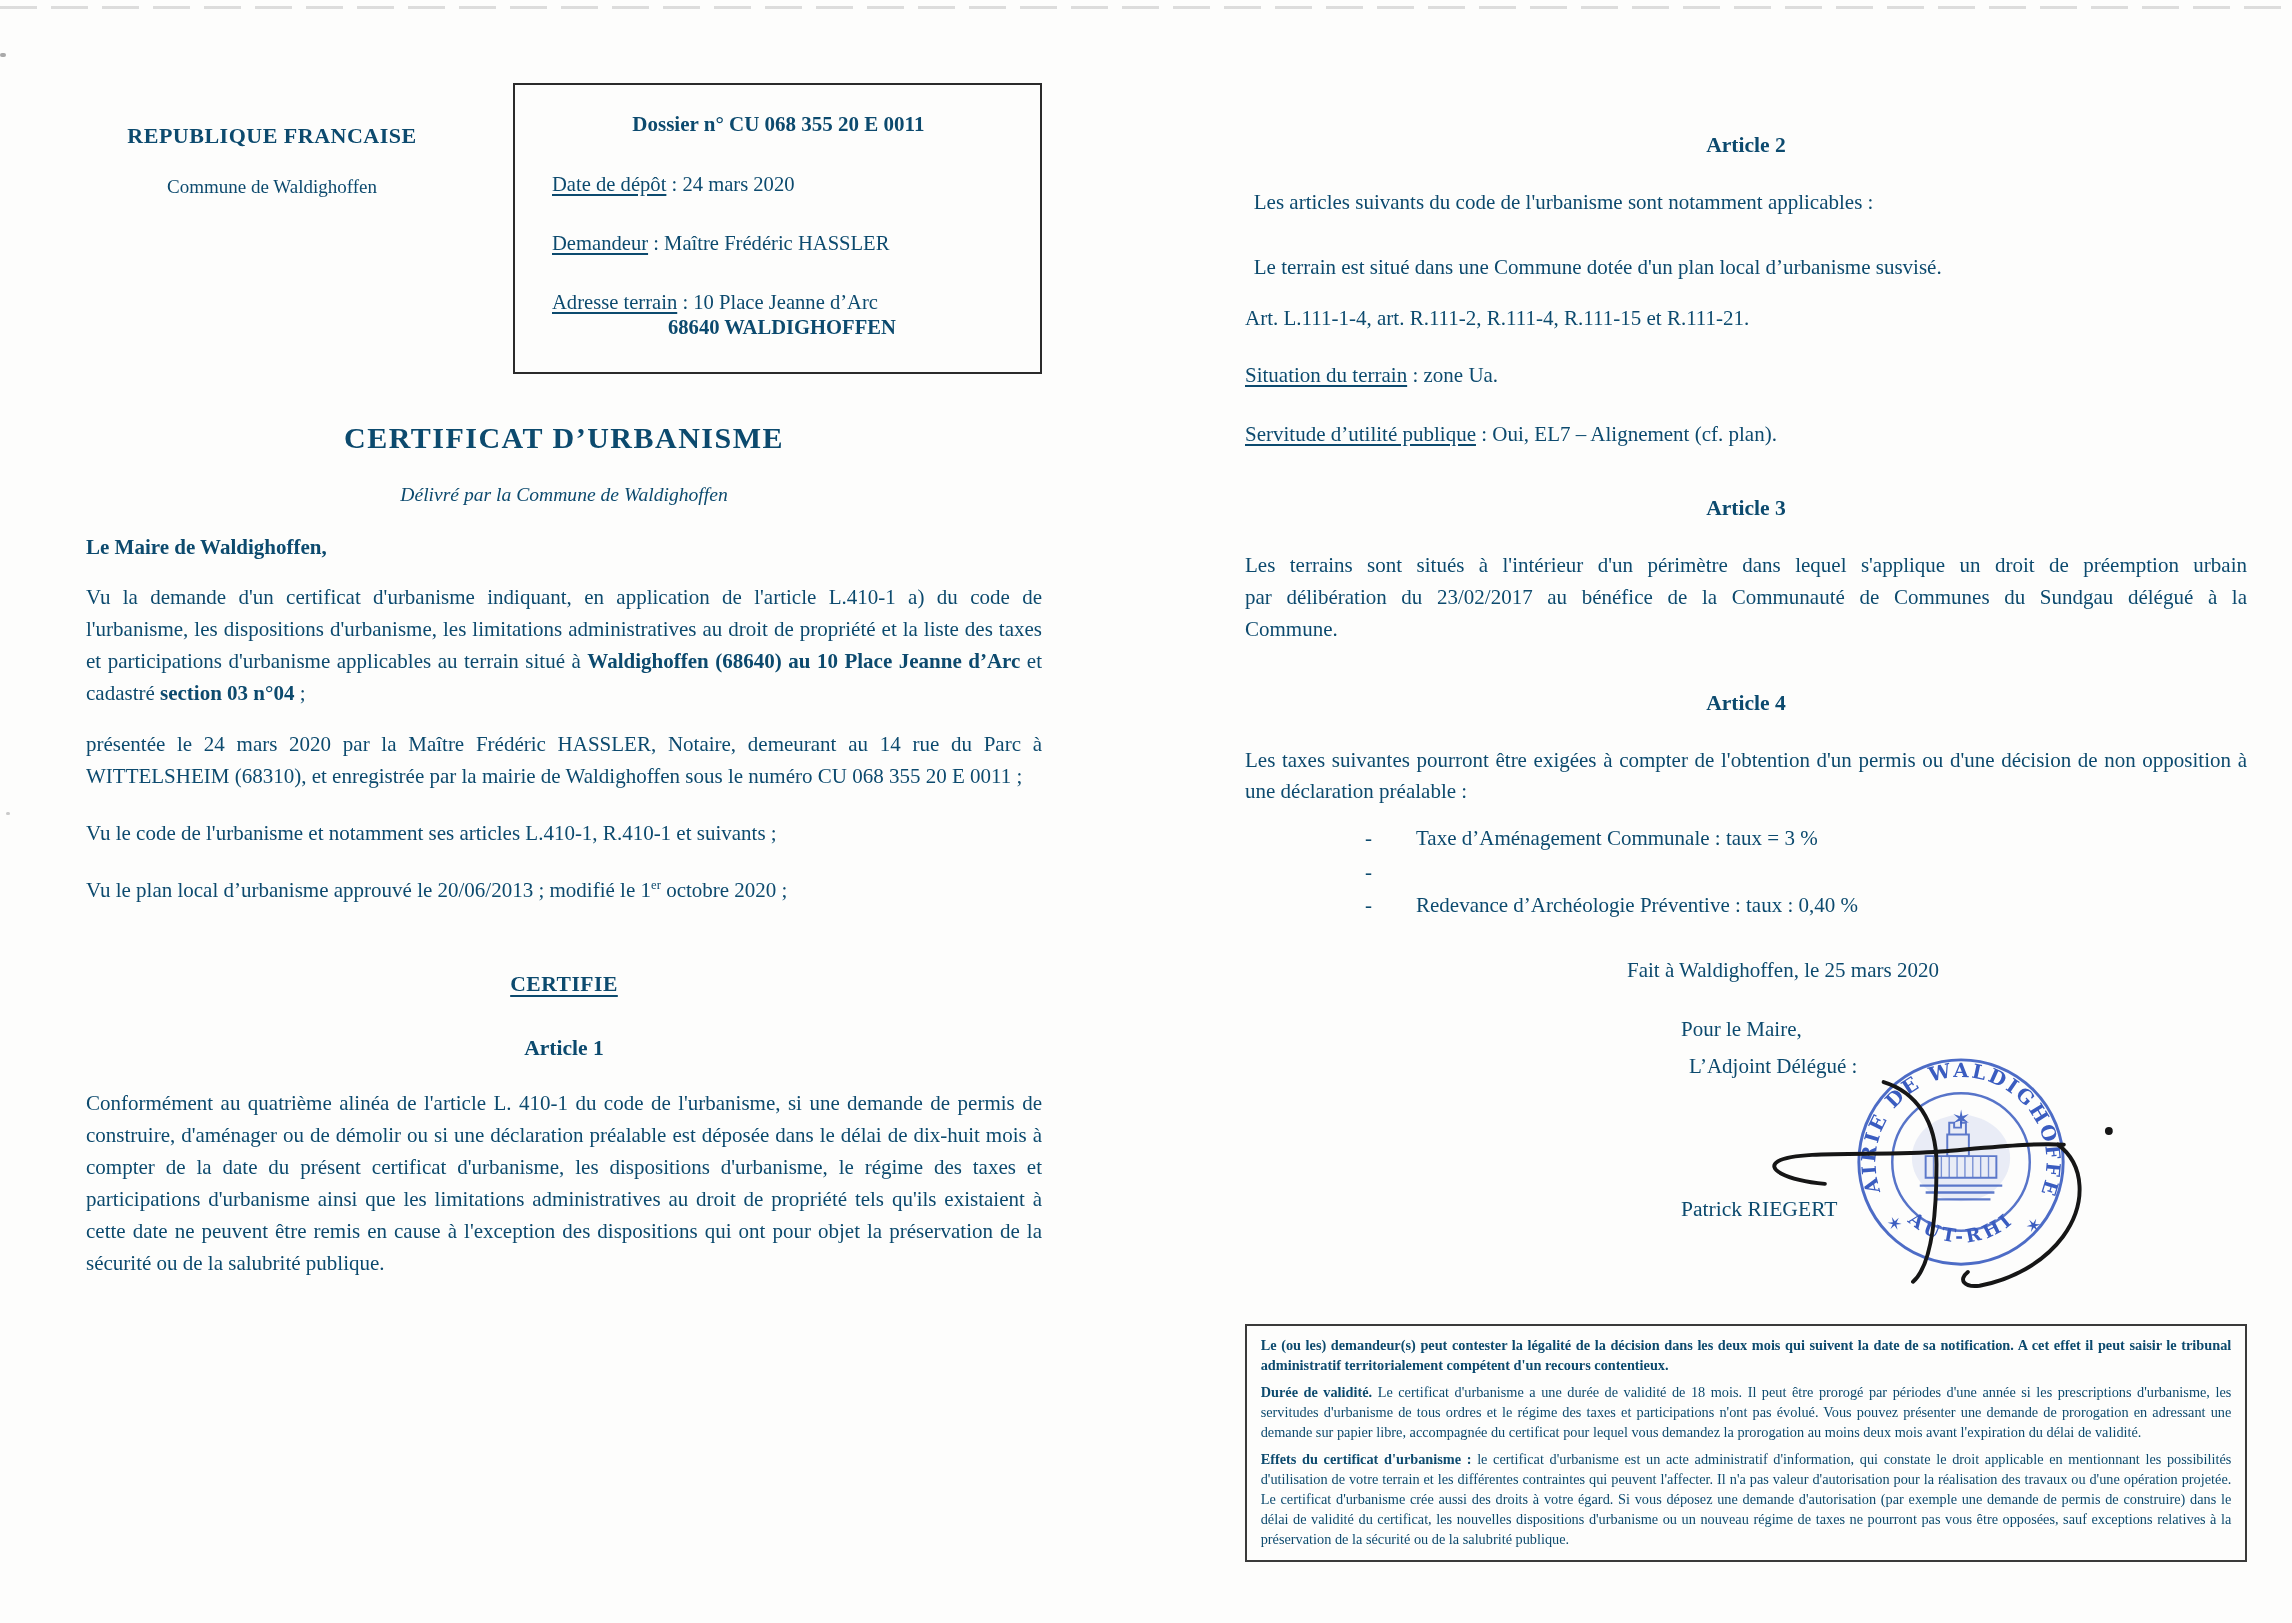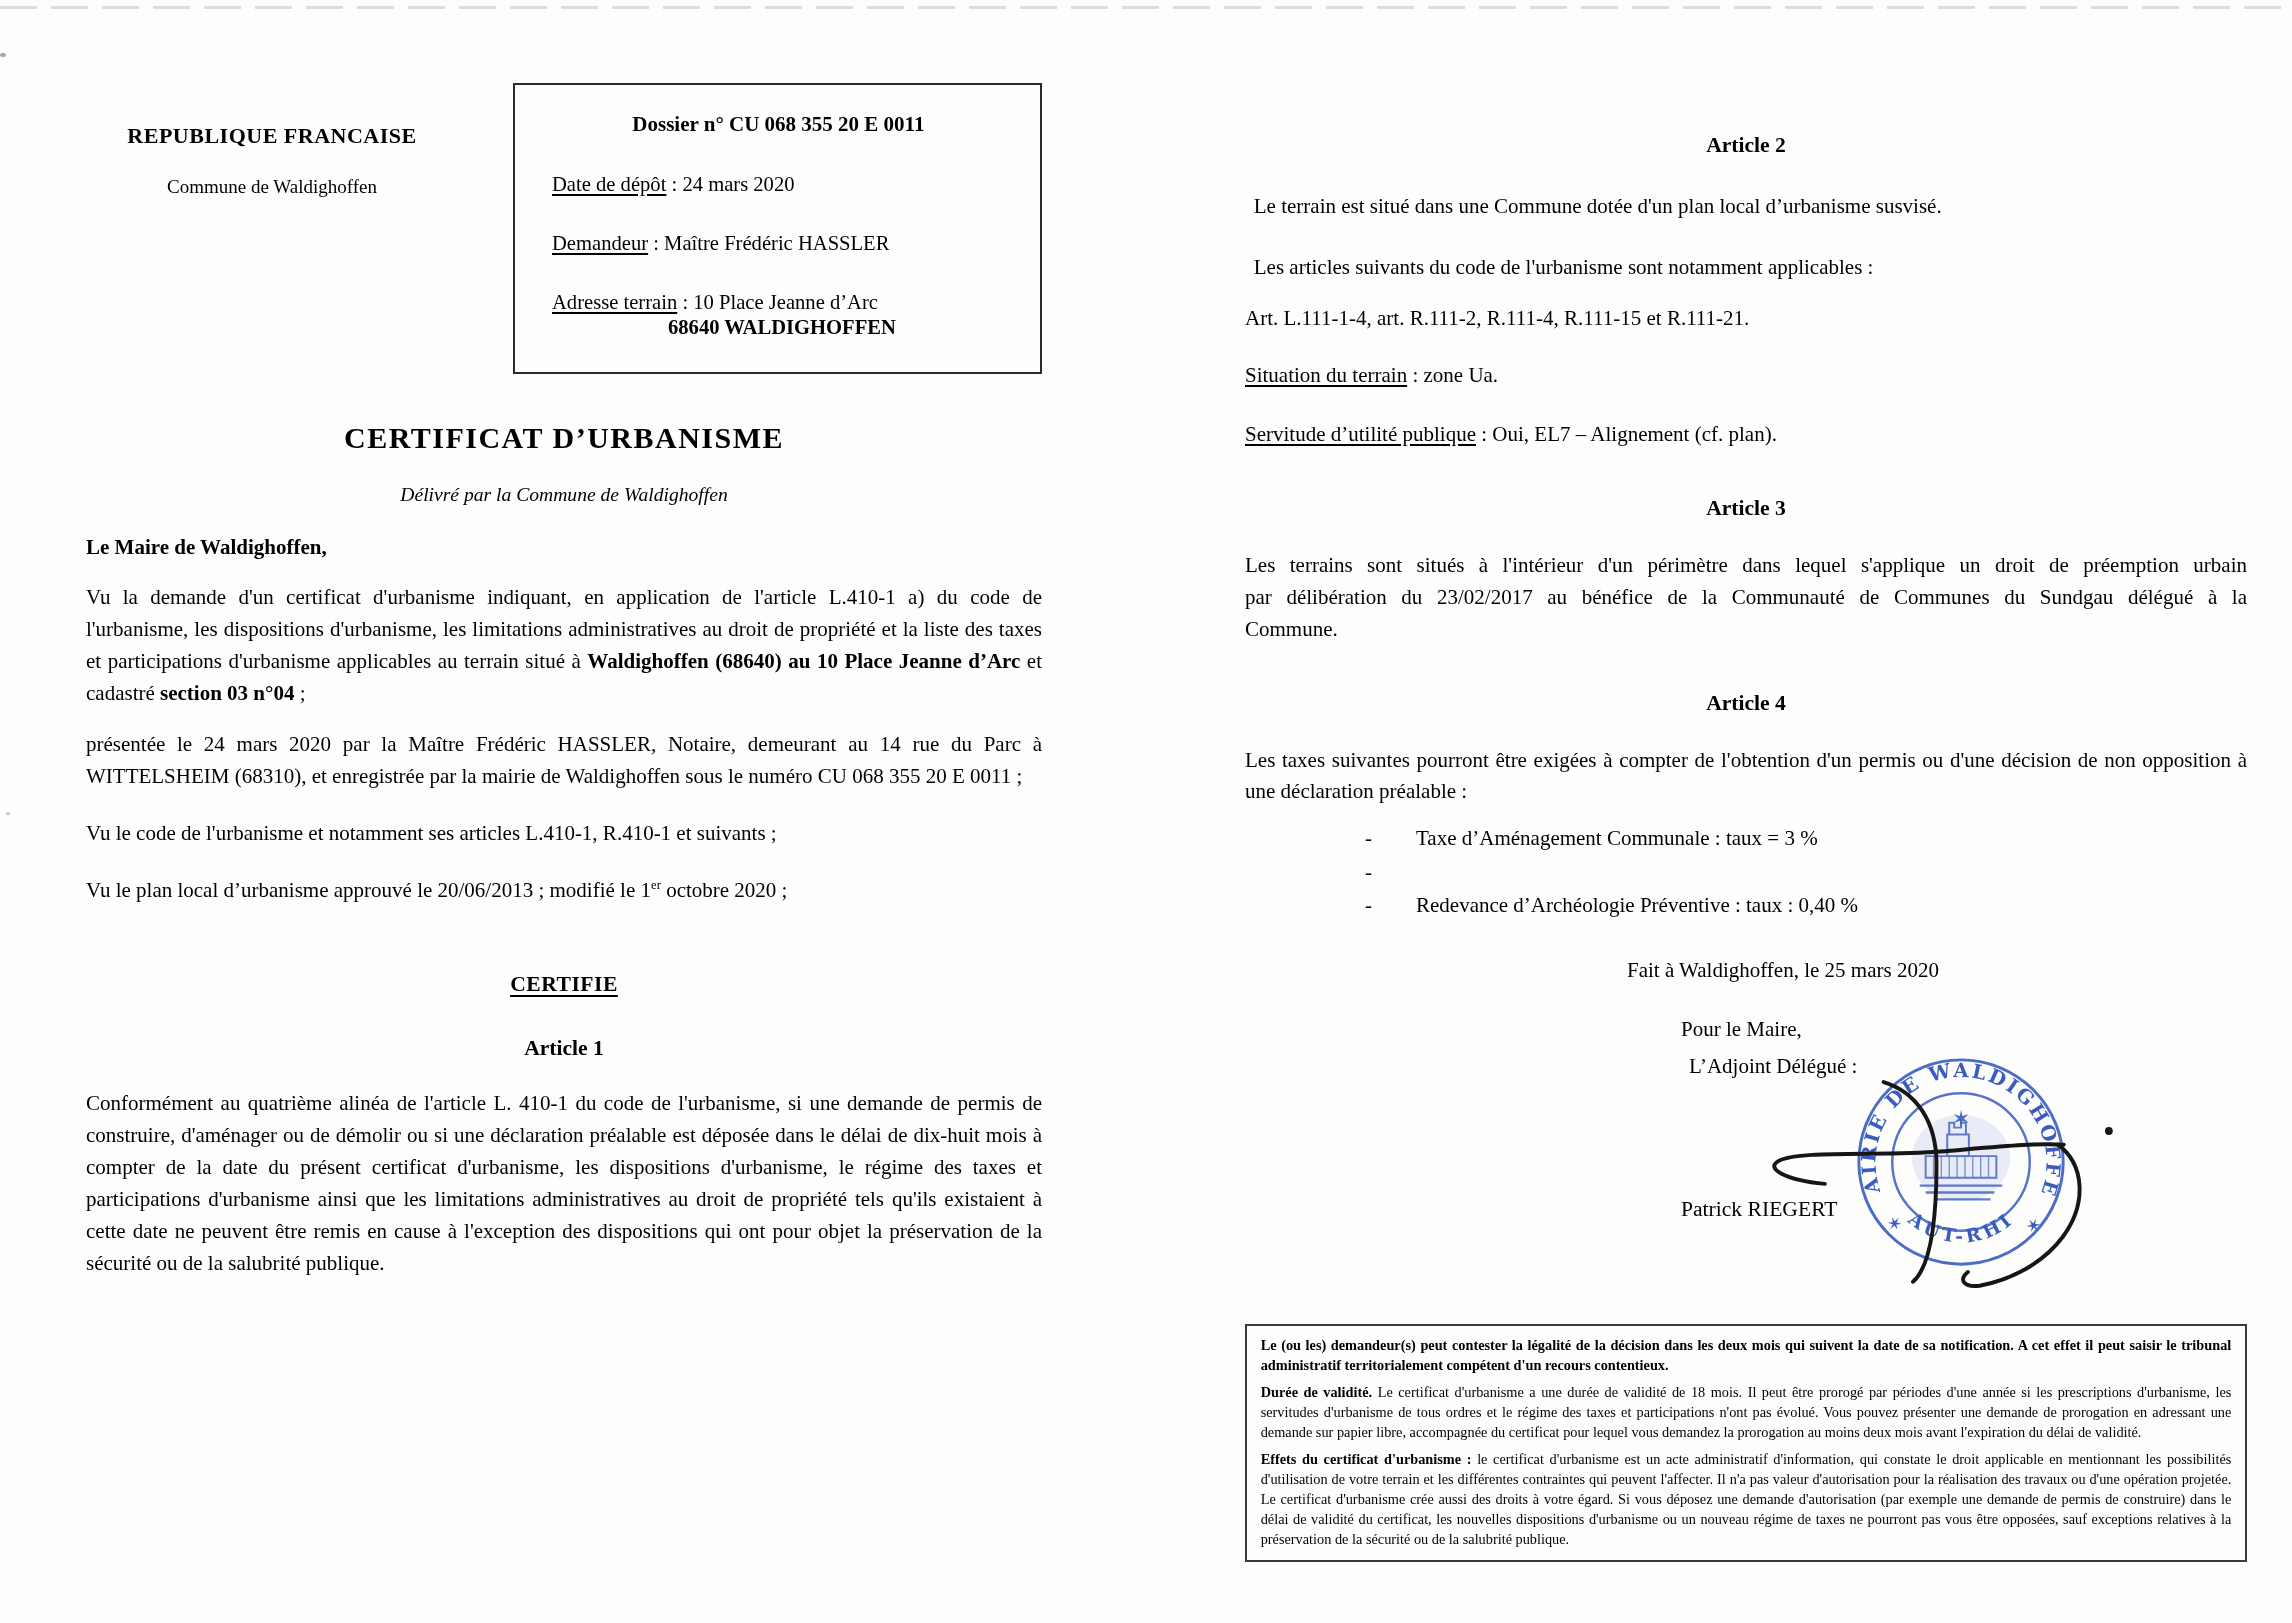--- a/index.html
+++ b/index.html
@@ -1,18 +1,18 @@
 <!DOCTYPE html>
 <html><head>
 <meta charset="utf-8">
 <style>
   html,body{margin:0;padding:0;background:#ffffff;}
   .sheet{
     position:relative;width:2293px;height:1623px;overflow:hidden;
-    background:#fdfdfc;color:#000000;
+    background:#fdfdfc;color:#0c4a6e;
     font-family:"Liberation Serif","DejaVu Serif",serif;
   }
   
   .scan-line{position:absolute;top:5.9px;left:0;width:100%;height:2.9px;opacity:.55;
     background:repeating-linear-gradient(90deg,#c2c2c2 0 37px,transparent 37px 51px);}
   .speck{position:absolute;background:#a9a9a9;border-radius:2px;}
   .speck.s1{left:0;top:53px;width:5.9px;height:3.9px;}
   .speck.s2{left:5.9px;top:812px;width:3.9px;height:2.9px;opacity:.6;}
 
   .page{position:absolute;}
@@ -109,22 +109,22 @@
     <p class="para single mt26">Vu le code de l'urbanisme et notamment ses articles L.410-1, R.410-1 et suivants ;</p>
     <p class="para single mt25"><span>Vu le plan local d’urbanisme approuvé le 20/06/2013 ; modifié le 1</span><sup>er</sup><span> octobre 2020 ;</span></p>
 
     <div class="certifie"><span>CERTIFIE</span></div>
     <div class="article-heading mt34">Article 1</div>
     <p class="para mt28">Conformément au quatrième alinéa de l'article L. 410-1 du code de l'urbanisme, si une demande de permis de construire, d'aménager ou de démolir ou si une déclaration préalable est déposée dans le délai de dix-huit mois à compter de la date du présent certificat d'urbanisme, les dispositions d'urbanisme, le régime des taxes et participations d'urbanisme ainsi que les limitations administratives au droit de propriété tels qu'ils existaient à cette date ne peuvent être remis en cause à l'exception des dispositions qui ont pour objet la préservation de la sécurité ou de la salubrité publique.</p>
   </div>
 
   <div class="page page-right">
     <div class="article-heading ah-first">Article 2</div>
+    <p class="para single indent mt30">Les articles suivants du code de l'urbanisme sont notamment applicables :</p>
     <p class="para single indent mt34">Le terrain est situé dans une Commune dotée d'un plan local d’urbanisme susvisé.</p>
-    <p class="para single indent mt30">Les articles suivants du code de l'urbanisme sont notamment applicables :</p>
     <p class="para single mt20">Art. L.111-1-4, art. R.111-2, R.111-4, R.111-15 et R.111-21.</p>
     <p class="para single mt25"><span class="u">Situation du terrain</span><span> : </span><span>zone Ua.</span></p>
     <p class="para single mt28"><span class="u">Servitude d’utilité publique</span><span> : </span><span>Oui, EL7 – Alignement (cf. plan).</span></p>
 
     <div class="article-heading ah-sp">Article 3</div>
     <p class="para loose mt30">Les terrains sont situés à l'intérieur d'un périmètre dans lequel s'applique un droit de préemption urbain par délibération du 23/02/2017 au bénéfice de la Communauté de Communes du Sundgau délégué à la Commune.</p>
 
     <div class="article-heading ah-sp">Article 4</div>
     <p class="para mt30">Les taxes suivantes pourront être exigées à compter de l'obtention d'un permis ou d'une décision de non opposition à une déclaration préalable :</p>
     <div class="tax-list">

